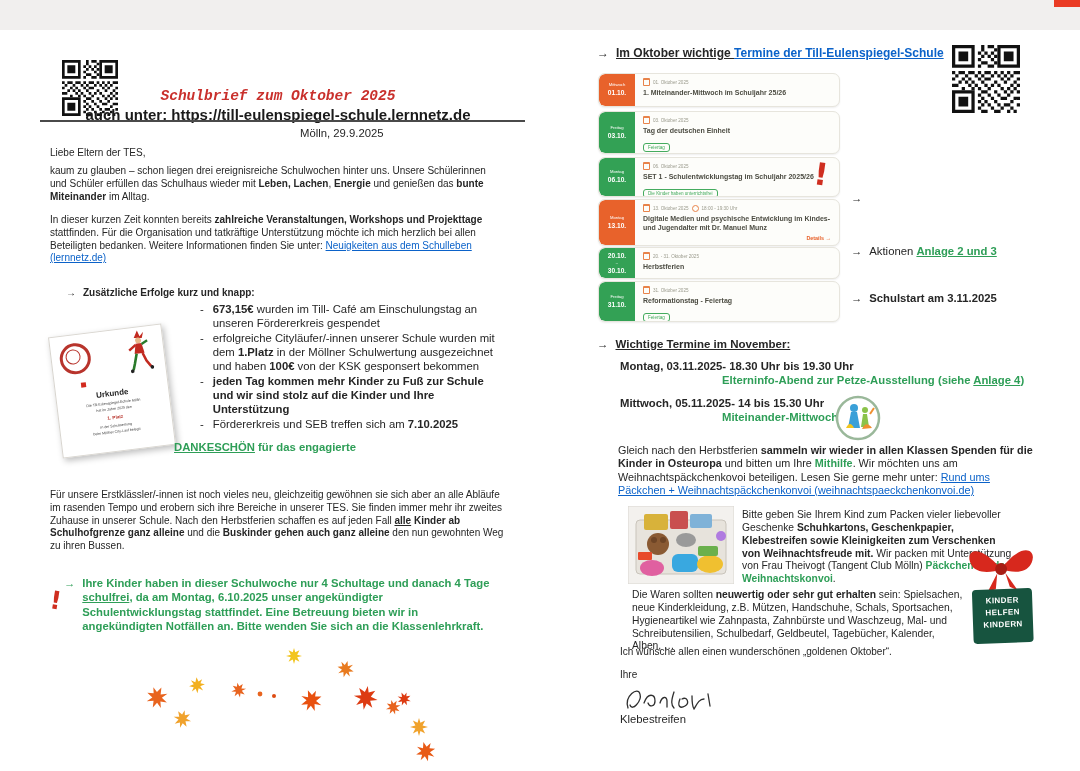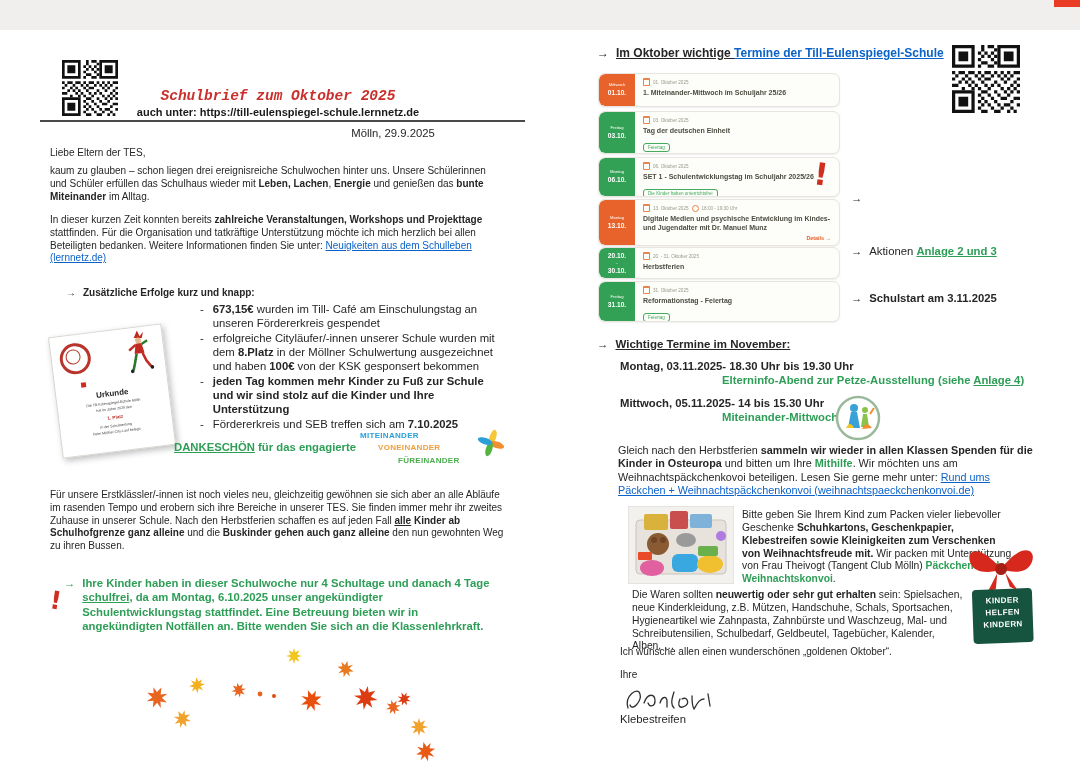--- a/index.html
+++ b/index.html
@@ -9,23 +9,23 @@
   .b{font-weight:700;}
   .u{text-decoration:underline;}
   .g{color:#2e9e57;}
   .bl{color:#0b62c9;}
   .topband{left:0;top:0;width:1080px;height:30px;background:#f1efee;}
   .cornermark{right:0;top:0;width:26px;height:7px;background:#ea3b24;}
   
   .title{left:78px;top:57px;width:400px;text-align:center;font-size:27px;color:#151515;letter-spacing:.2px;}
   .subtitle{left:78px;top:88px;width:400px;text-align:center;font-size:14.5px;color:#c9302c;
             font-family:Liberation Mono, monospace;font-style:italic;font-weight:700;}
-  .also{left:78px;top:106px;width:400px;text-align:center;font-size:11px;font-weight:700;color:#1a1a1a;}
+  .also{left:78px;top:106px;width:400px;text-align:center;font-size:15px;font-weight:700;color:#1a1a1a;}
   .hrule{left:40px;top:120px;width:485px;height:2px;background:#4a4a4a;}
-  .dateline{left:300px;top:127px;width:186px;text-align:center;font-size:11.3px;}
+  .dateline{left:300px;top:127px;width:186px;text-align:left;font-size:11.3px;}
   
   .txt{font-size:10px;line-height:1.28;}
   .small-txt{font-size:10.3px;line-height:1.25;}
   .arrowline{display:flex;gap:7px;}
   .arrow{font-weight:700;flex:0 0 auto;}
   .bullets{display:flex;flex-direction:column;}
   .bullet{display:flex;gap:9px;font-size:11.3px;line-height:1.27;}
   .dash{flex:0 0 auto;}
   
   .cert{left:55px;top:330px;width:112px;height:120px;background:#fff;border:1px solid #d8d5cf;
@@ -116,21 +116,21 @@
     <span class="b">Zusätzliche Erfolge kurz und knapp:</span>
   </div>
 
   <div class="abs bullets" style="left:200px;top:302px;width:296px">
     <div class="bullet">
         <span class="dash">-</span>
         <span><span class="b">673,15€</span><span> wurden im Till- Café am Einschulungstag an unseren Fördererkreis gespendet</span></span>
       </div>
     <div class="bullet">
         <span class="dash">-</span>
-        <span><span>erfolgreiche Cityläufer/-innen unserer Schule wurden mit dem </span><span class="b">8.Platz</span><span> in der Möllner Schulwertung ausgezeichnet und haben </span><span class="b">100€</span><span> von der KSK gesponsert bekommen</span></span>
+        <span><span>erfolgreiche Cityläufer/-innen unserer Schule wurden mit dem </span><span class="b">1.Platz</span><span> in der Möllner Schulwertung ausgezeichnet und haben </span><span class="b">100€</span><span> von der KSK gesponsert bekommen</span></span>
       </div>
     <div class="bullet">
         <span class="dash">-</span>
         <span><span class="b">jeden Tag kommen mehr Kinder zu Fuß zur Schule und wir sind stolz auf die Kinder und Ihre Unterstützung</span></span>
       </div>
     <div class="bullet">
         <span class="dash">-</span>
         <span><span>Fördererkreis und SEB treffen sich am </span><span class="b">7.10.2025</span></span>
       </div>
   </div>
@@ -154,33 +154,20 @@
     <div class="cert-title">Urkunde</div>
     <div class="cert-line" style="top:70px">Die Till-Eulenspiegel-Schule Mölln</div>
     <div class="cert-line" style="top:76px">hat im Jahre 2025 den</div>
     <div class="cert-place">1. Platz</div>
     <div class="cert-line" style="top:93px">in der Schulwertung</div>
     <div class="cert-line" style="top:99px">beim Möllner City-Lauf belegt!</div>
   </div>
 
   <div class="abs thanks"><span class="g b u">DANKESCHÖN</span><span class="g b"> für das engagierte</span></div>
 
-  <div class="abs motto">
-    <div class="m1">MITEINANDER</div>
-    <div class="m2">VONEINANDER</div>
-    <div class="m3">FÜREINANDER</div>
-    <span class="hands">
-      <svg width="30" height="30" viewBox="0 0 24 24">
-        <ellipse cx="12" cy="7" rx="2.6" ry="6" fill="#f5c636" transform="rotate(18 12 12)"></ellipse>
-        <ellipse cx="17" cy="12" rx="6" ry="2.6" fill="#ef8f2f" transform="rotate(18 12 12)"></ellipse>
-        <ellipse cx="12" cy="17" rx="2.6" ry="6" fill="#54b43f" transform="rotate(18 12 12)"></ellipse>
-        <ellipse cx="7" cy="12" rx="6" ry="2.6" fill="#2a9fd8" transform="rotate(18 12 12)"></ellipse>
-      </svg>
-    </span>
-  </div>
 
   <div class="abs txt" style="left:50px;top:489px;width:454px"><span>Für unsere Erstklässler/-innen ist noch vieles neu, gleichzeitig gewöhnen sie sich aber an alle Abläufe im rasenden Tempo und erobern sich ihre Bereiche in unserer TES. Sie finden immer mehr ihr zweites Zuhause in unserer Schule. Nach den Herbstferien schaffen es auf jeden Fall </span><span class="b u">alle</span><span class="b"> Kinder ab Schulhofgrenze ganz alleine</span><span> und die </span><span class="b">Buskinder gehen auch ganz alleine</span><span> den nun gewohnten Weg zu ihren Bussen.</span></div>
 
   <div class="abs excl excl-left">!</div>
   <div class="abs notice arrowline">
     <span class="arrow g">→</span>
     <span style="width:412px"><span class="g b">Ihre Kinder haben in dieser Schulwoche nur 4 Schultage und danach 4 Tage </span><span class="g b u">schulfrei</span><span class="g b">, da am Montag, 6.10.2025 unser angekündigter Schulentwicklungstag stattfindet. Eine Betreuung bieten wir in angekündigten Notfällen an. Bitte wenden Sie sich an die Klassenlehrkraft.</span></span>
   </div>
 
   <span class="abs" style="left:138px;top:646px">

